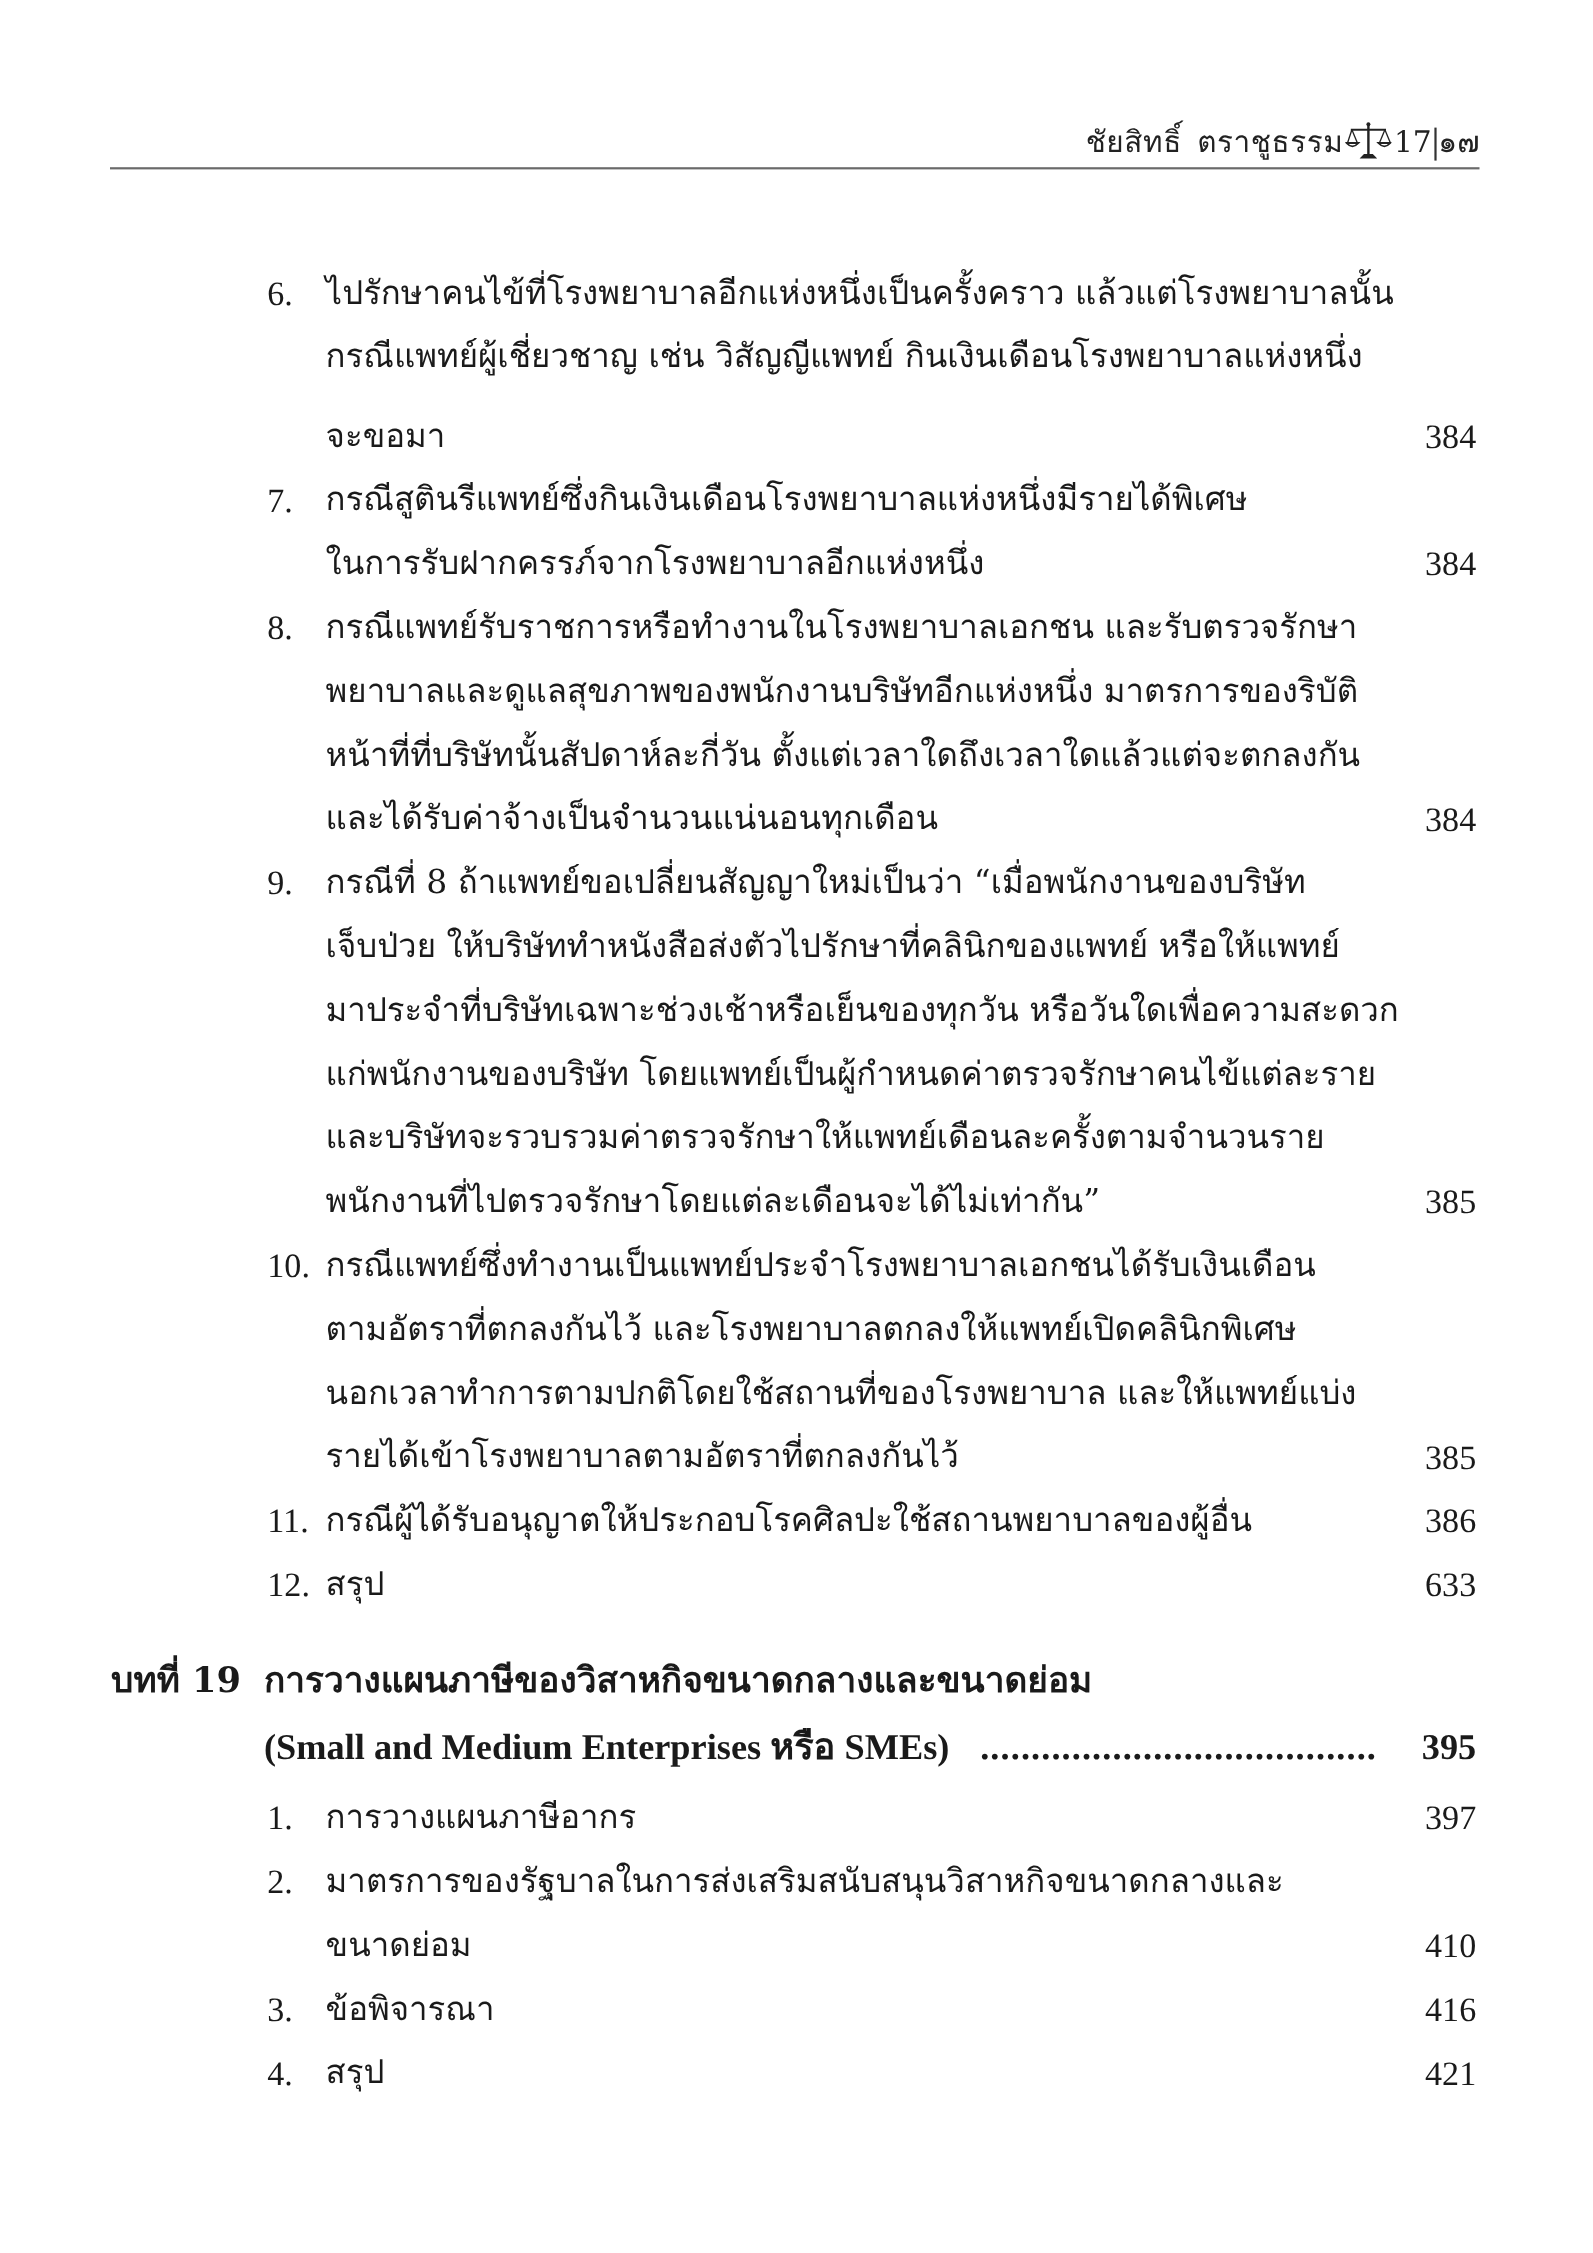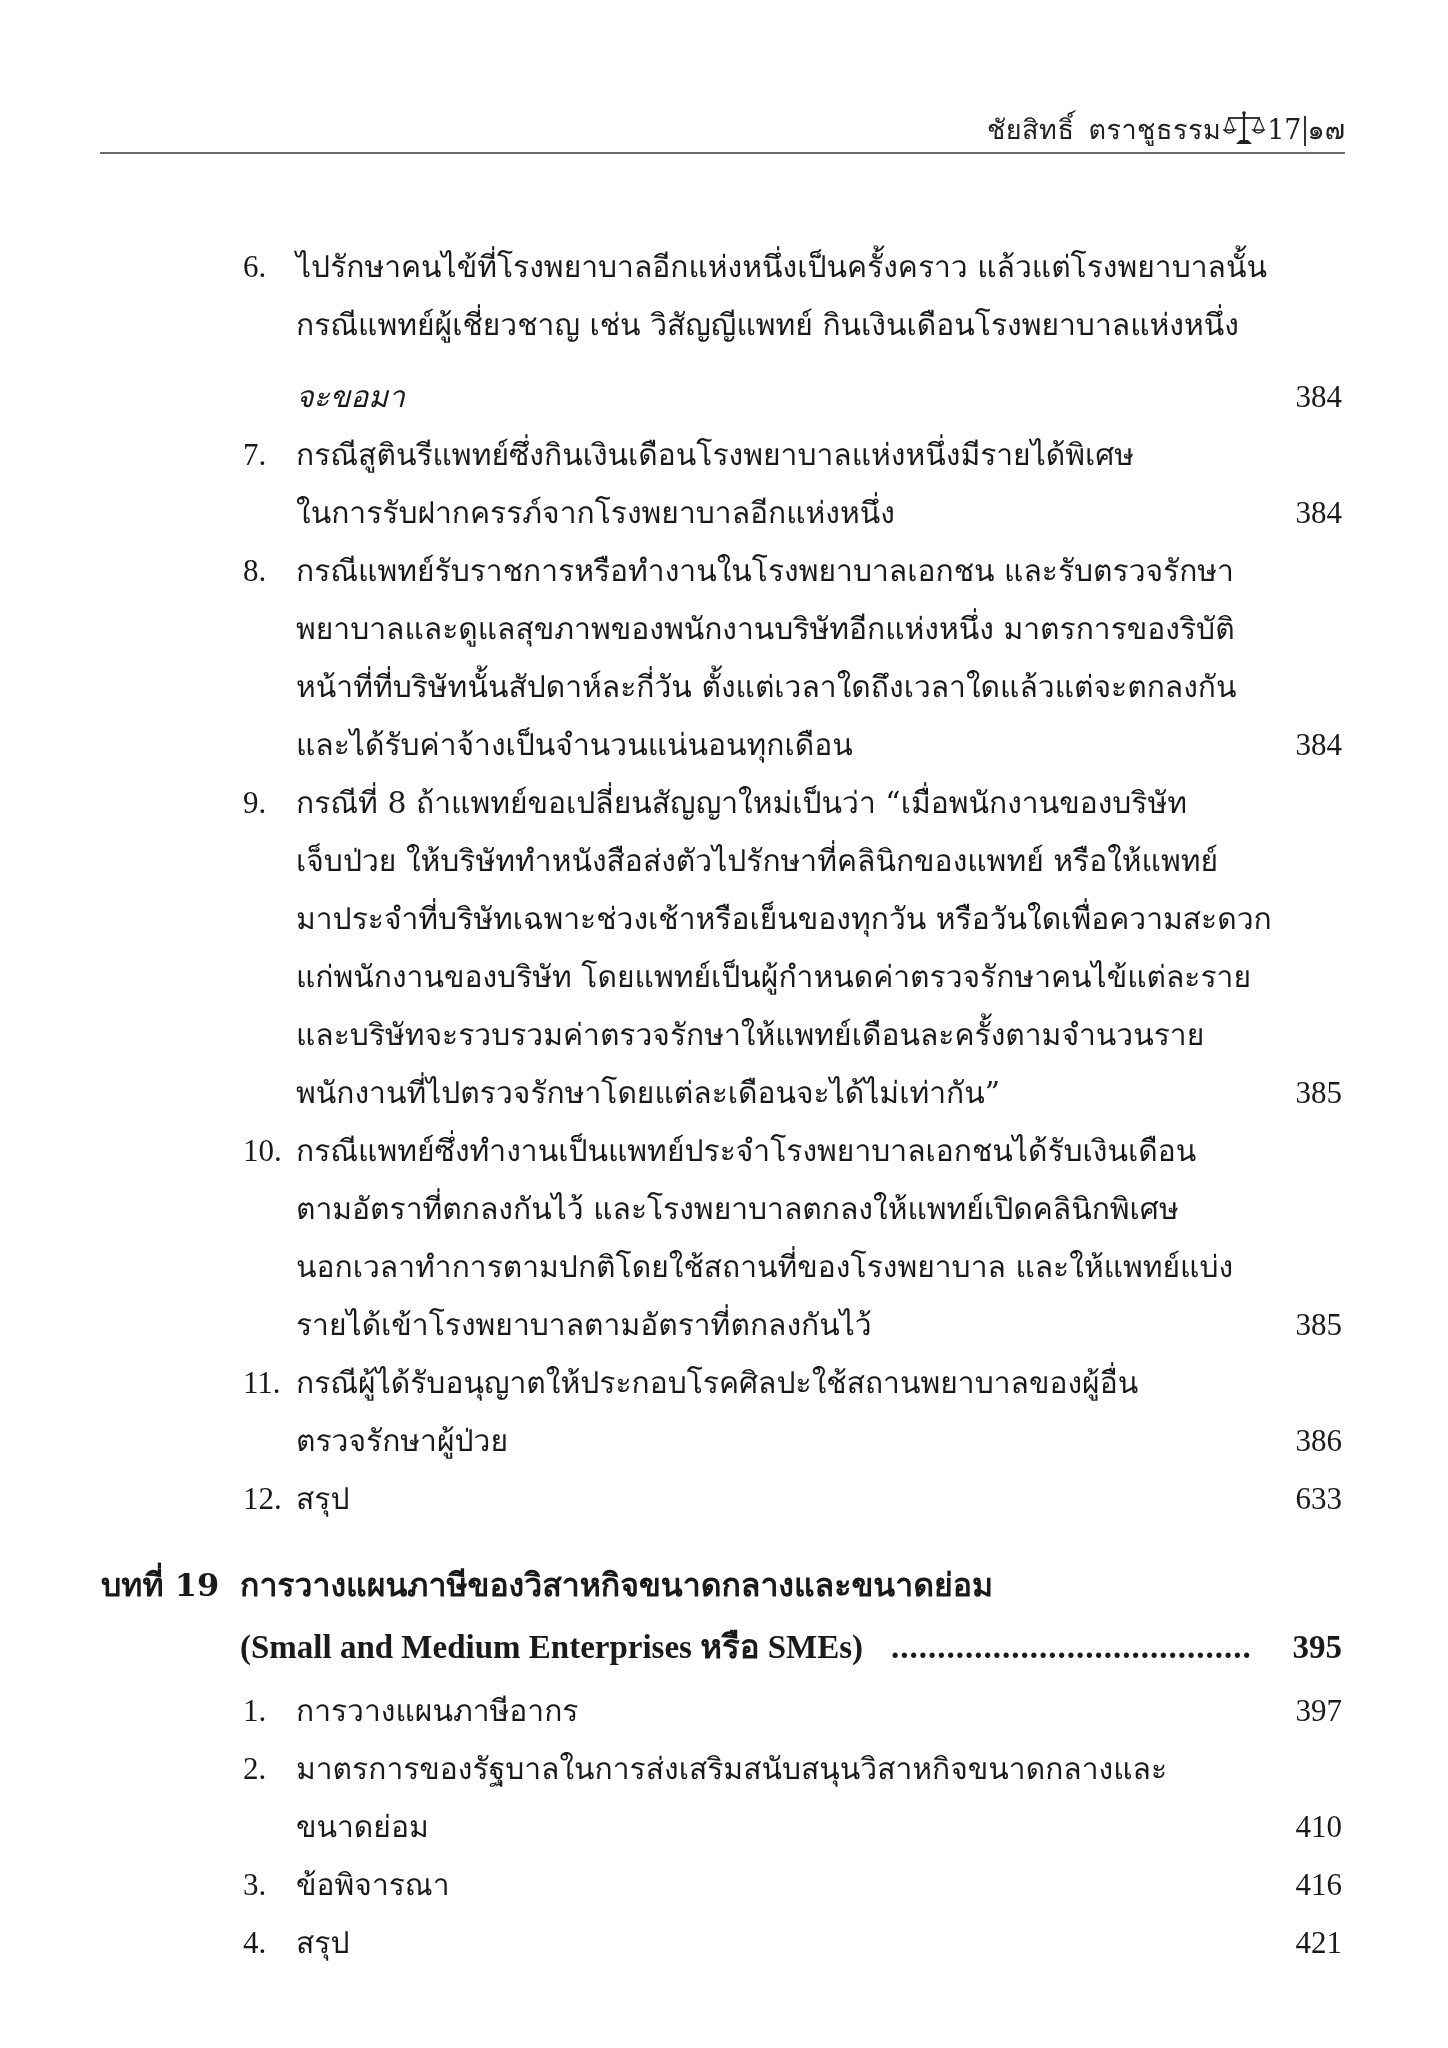--- a/index.html
+++ b/index.html
@@ -77,21 +77,21 @@
     height: 58px;
   }
   .entry .page {
     position: absolute;
     right: 106px;
     bottom: 0;
     font-family: "Liberation Serif", "DejaVu Serif", serif;
     font-size: 31px;
     line-height: 58px;
   }
-  .entry.gap6 .line:nth-child(3) { margin-top: 14px; font-style: italic; }
+  .entry.gap6 .line:nth-child(3) { margin-top: 14px; }
   .chapter {
     position: relative;
     margin-top: 26px;
     font-weight: bold;
     font-size: 32px;
     line-height: 62px;
   }
   .chapter .ch-label {
     position: absolute;
     left: 101px;
@@ -198,21 +198,20 @@
       <span class="line">นอกเวลาทำการตามปกติโดยใช้สถานที่ของโรงพยาบาล และให้แพทย์แบ่ง</span>
       <span class="line">รายได้เข้าโรงพยาบาลตามอัตราที่ตกลงกันไว้</span>
     </div>
     <span class="page">385</span>
   </div>
 
   <div class="entry">
     <span class="num two-digit">11.</span>
     <div class="lines">
       <span class="line">กรณีผู้ได้รับอนุญาตให้ประกอบโรคศิลปะใช้สถานพยาบาลของผู้อื่น</span>
-      <span class="line">ตรวจรักษาผู้ป่วย</span>
     </div>
     <span class="page">386</span>
   </div>
 
   <div class="entry">
     <span class="num two-digit">12.</span>
     <div class="lines">
       <span class="line">สรุป</span>
     </div>
     <span class="page">633</span>

